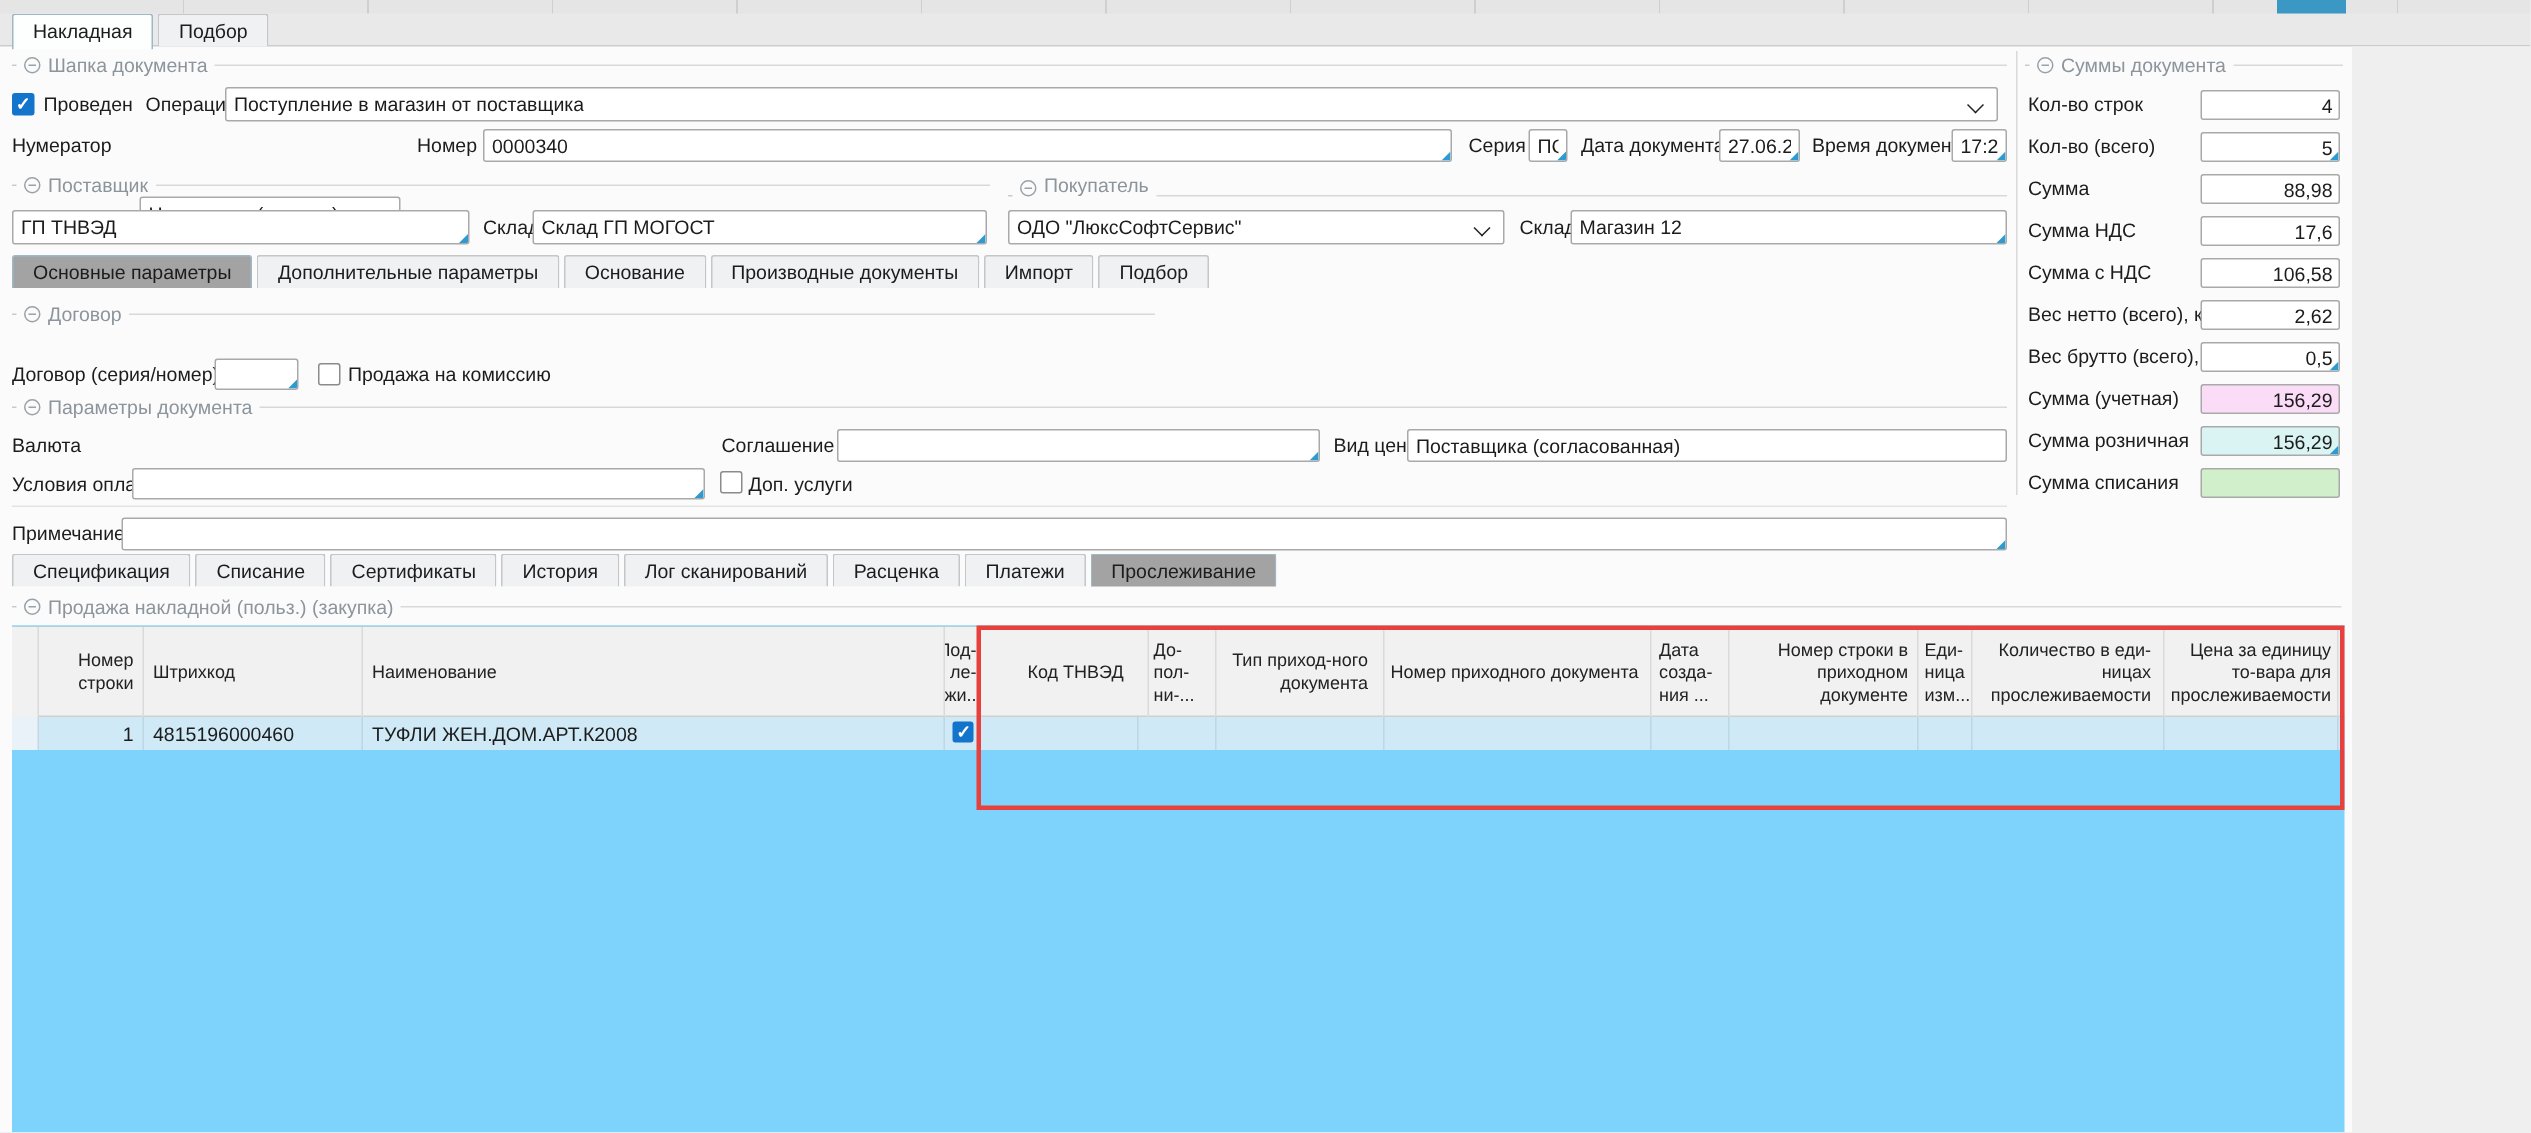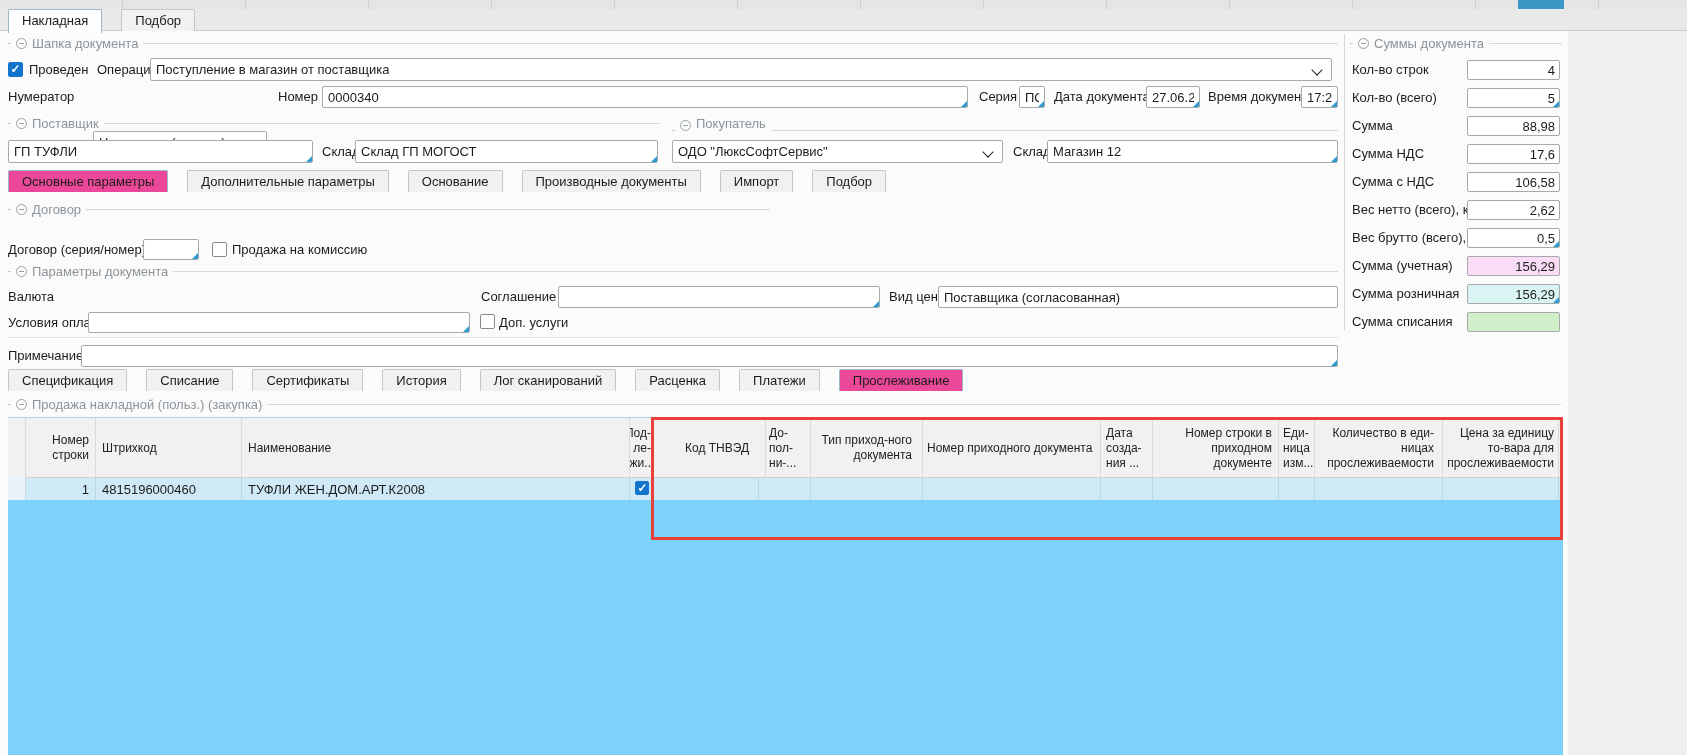--- a/index.html
+++ b/index.html
@@ -3,25 +3,25 @@
 <meta charset="utf-8">
 <style>
   html,body{margin:0;padding:0;background:#e9e9e9;font-family:"Liberation Sans",sans-serif;}
   .screen{position:relative;width:1687px;height:755px;overflow:hidden;background:#e9e9e9;font-size:13px;color:#1c1c1c;}
   .topstrip{position:absolute;left:0;top:0;width:1687px;height:9px;background:#e5e5e5;
     background-image:repeating-linear-gradient(90deg,transparent 0 122px,#cfcfcf 122px 123px);}
   .winfrag{position:absolute;left:1518px;top:0;width:46px;height:9px;background:#3b98c4;}
   .panel{position:absolute;left:0;top:30px;width:1687px;height:725px;background:#fbfbfb;border-top:1px solid #c9cdd0;box-sizing:border-box;}
   .rmargin{position:absolute;left:1568px;top:31px;width:119px;height:724px;background:#efefef;}
 
-  .tabs{position:absolute;display:flex;gap:19px;z-index:5;}
+  .tabs{position:absolute;display:flex;gap:3px;z-index:5;}
   .tab{height:21px;line-height:21px;padding:0 13px;background:#eff1f2;border:1px solid #c3c7ca;border-bottom:none;
     border-radius:2px 2px 0 0;font-size:13px;white-space:nowrap;cursor:default;}
   .tab.active1{background:#fdfefe;border-color:#9fb8c6;height:23px;}
-  .tab.active2{background:#ec4899;border-color:#9fb8c6;}
+  .tab.active2{background:#a3a3a3;border-color:#9fb8c6;}
 
   .ghdr{position:absolute;display:flex;align-items:center;gap:5px;height:15px;}
   .gdash{width:3px;height:1px;background:#c7cbce;}
   .gminus{width:11px;height:11px;border:1px solid #98a2a8;border-radius:50%;position:relative;box-sizing:border-box;}
   .gminus::after{content:"";position:absolute;left:2px;right:2px;top:4px;height:1px;background:#98a2a8;}
   .gtitle{color:#8c959c;font-size:13px;white-space:nowrap;}
   .gline{flex:1;height:1px;background:#d6d9db;}
 
   .lbl{position:absolute;white-space:nowrap;line-height:22px;}
   .fld{position:absolute;background:#fff;border:1px solid #a9a9a9;border-radius:2px;box-sizing:border-box;
@@ -110,21 +110,21 @@
     <span>17:23</span>
   </div>
 
   <div class="ghdr" style="left:8px;top:116px;width:652px;">
     <span class="gdash"></span>
       <span class="gminus"></span>
     <span class="gtitle">Поставщик</span>
       <span class="gline"></span>
   </div>
   <div class="fld tri" style="left:8px;top:140px;width:305px;height:23px;">
-    <span>ГП ТУФЛИ</span>
+    <span>ГП ТНВЭД</span>
   </div>
   <span class="lbl" style="left:322px;top:140px;line-height:23px;">Склад</span>
   <div class="fld tri" style="left:355px;top:140px;width:303px;height:23px;">
     <span>Склад ГП МОГОСТ</span>
   </div>
 
   <div class="ghdr" style="left:672px;top:116px;width:666px;align-items:flex-end;">
     <span class="gdash"></span>
       <span class="gminus"></span>
     <span class="gtitle">Покупатель</span>

